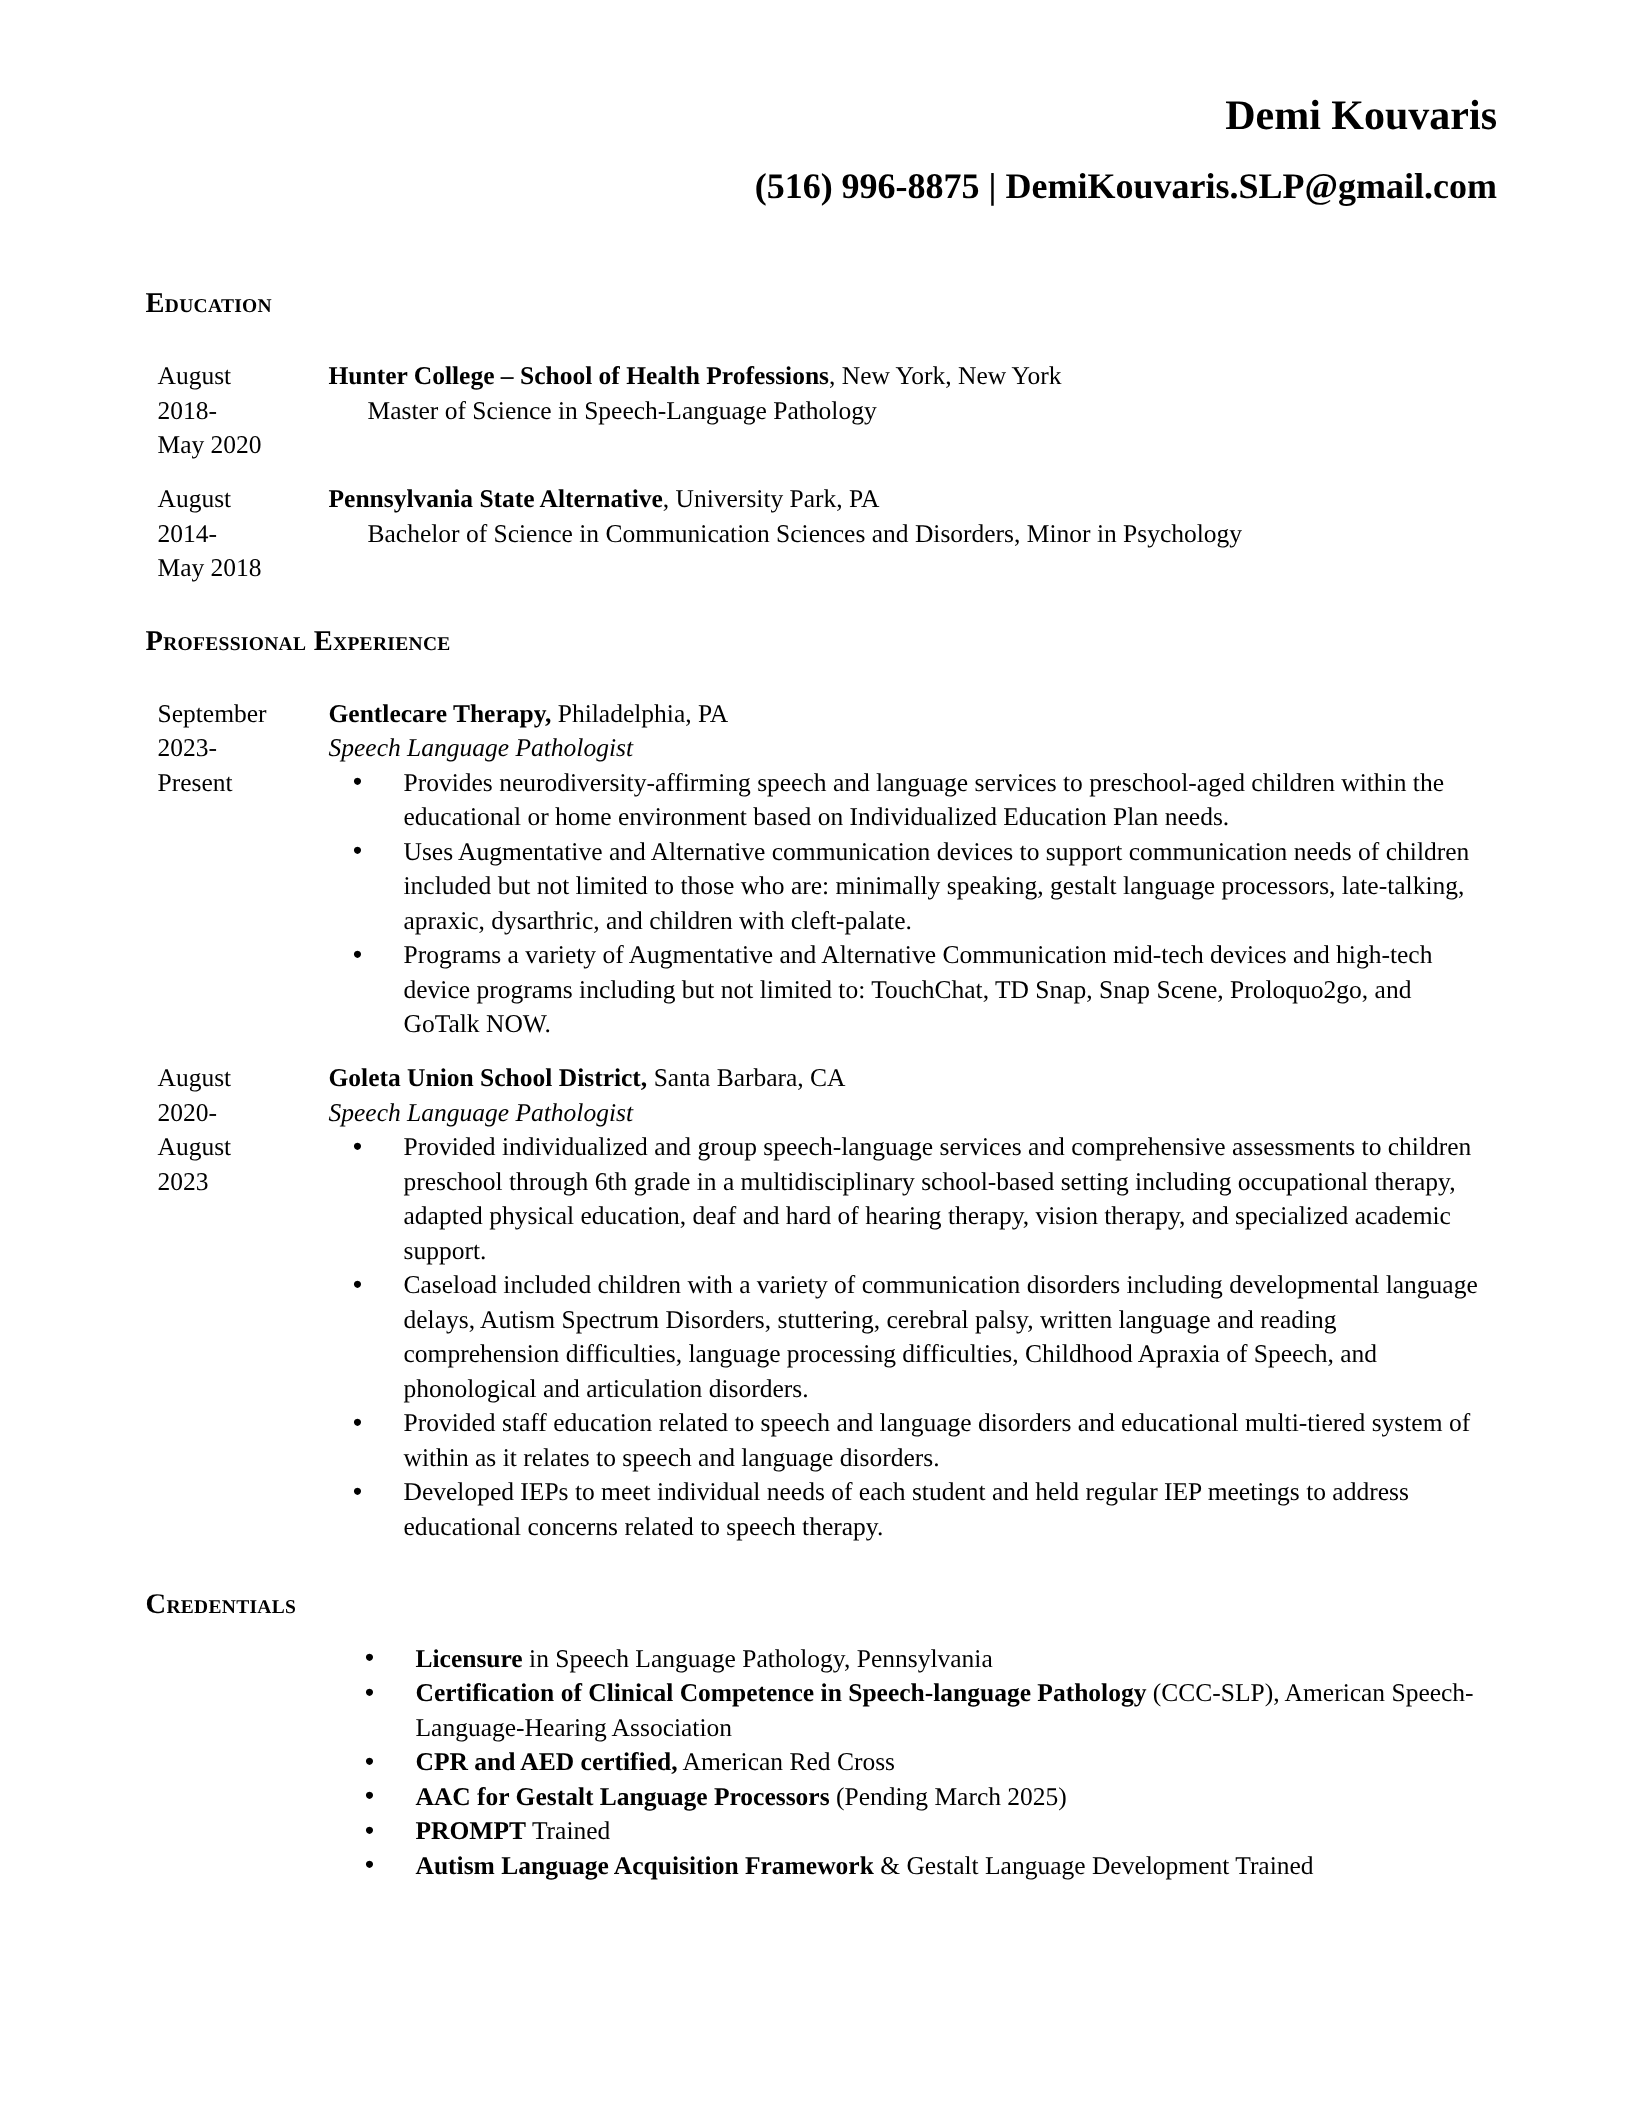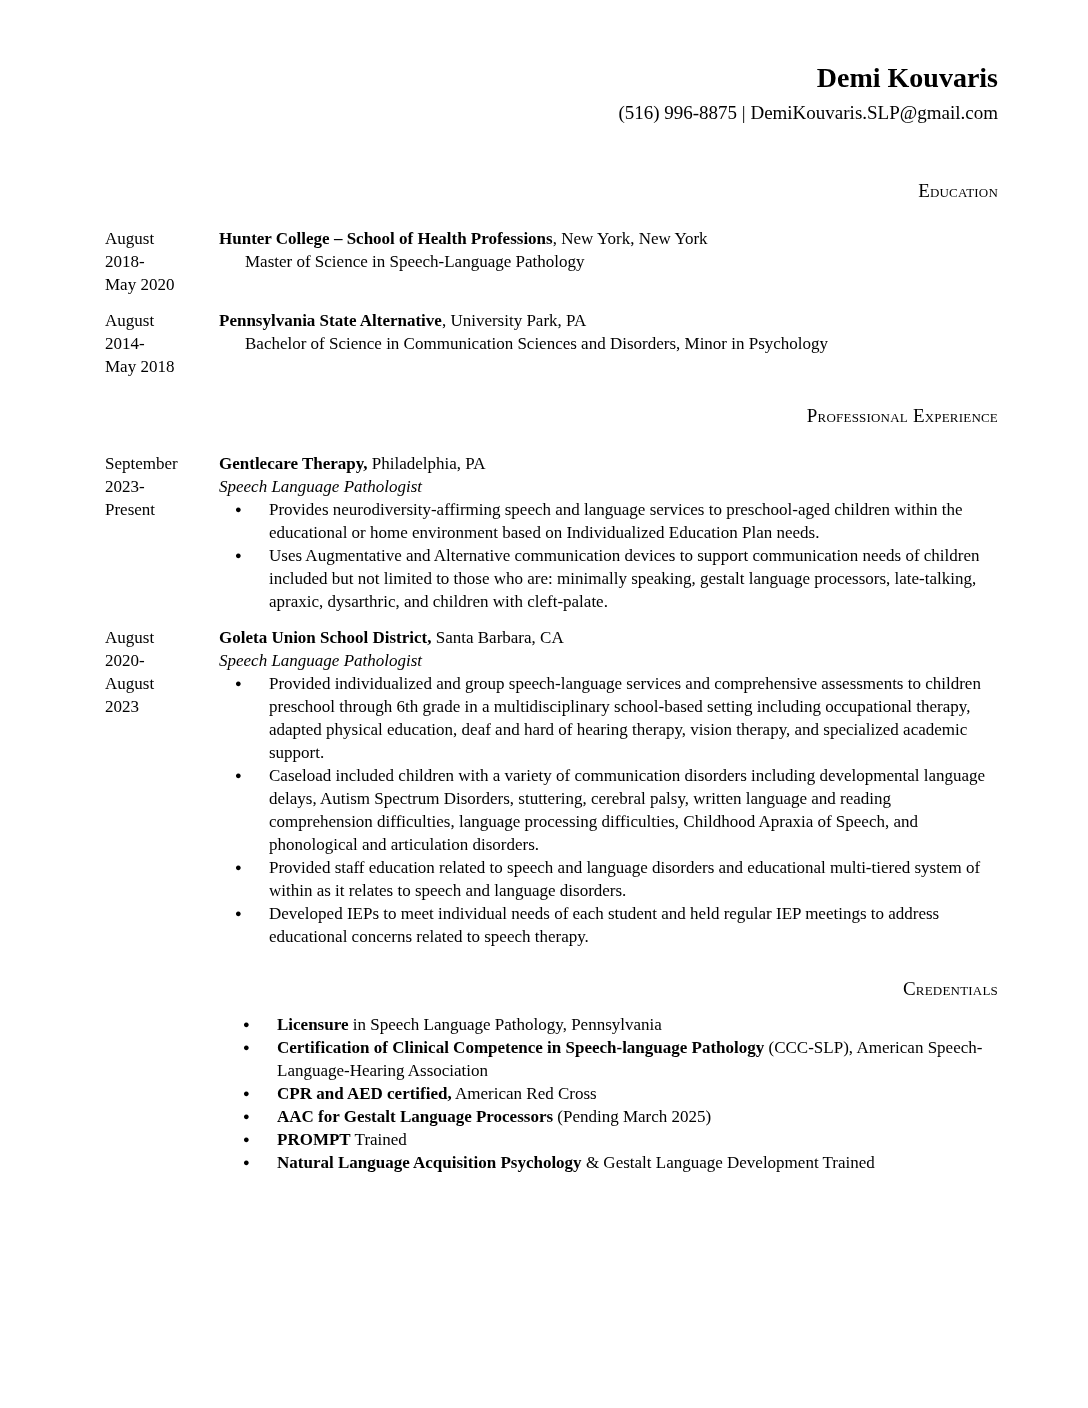--- a/index.html
+++ b/index.html
@@ -11,30 +11,29 @@
     color: #000000;
     font-size: 17px;
     line-height: 23px;
     overflow: hidden;
   }
   .page { padding: 60px 90px 0 97px; }
 
   
   .hdr { text-align: right; }
   .name { font-size: 28px; line-height: 36px; font-weight: bold; }
-  .contact { font-size: 19px; line-height: 24px; margin-top: 5px; }
+  .contact { font-size: 24px; line-height: 24px; margin-top: 17px; font-weight: bold; }
 
   
   h2.sec {
     font-size: 19px;
     line-height: 24px;
-    font-weight: normal;
+    font-weight: bold;
     font-variant: small-caps;
     letter-spacing: 0.2px;
-    text-align: right;
   }
   .sec-education { margin-top: 54px; }
   .sec-experience { margin-top: 26px; }
   .sec-credentials { margin-top: 29px; }
 
   
   .entry { display: flex; margin-left: 8px; }
   .entry.first { margin-top: 24px; }
   .entry.next  { margin-top: 13px; }
   .dates { width: 114px; flex: 0 0 114px; white-space: pre-line; }
@@ -107,20 +106,21 @@
     <div class="entry first">
       <div class="dates">September
 2023-
 Present</div>
       <div class="content">
         <div><span class="b">Gentlecare Therapy,</span><span> Philadelphia, PA</span></div>
         <div class="role">Speech Language Pathologist</div>
         <ul class="bullets">
           <li>Provides neurodiversity-affirming speech and language services to preschool-aged children within the educational or home environment based on Individualized Education Plan needs.</li>
           <li>Uses Augmentative and Alternative communication devices to support communication needs of children included but not limited to those who are: minimally speaking, gestalt language processors, late-talking, apraxic, dysarthric, and children with cleft-palate.</li>
+          <li>Programs a variety of Augmentative and Alternative Communication mid-tech devices and high-tech device programs including but not limited to: TouchChat, TD Snap, Snap Scene, Proloquo2go, and GoTalk NOW.</li>
         </ul>
       </div>
     </div>
 
     <div class="entry next">
       <div class="dates">August
 2020-
 August
 2023</div>
       <div class="content">
@@ -137,17 +137,17 @@
   </section>
 
   <section>
     <h2 class="sec sec-credentials">Credentials</h2>
     <ul class="cred">
       <li><span class="b">Licensure</span><span> in Speech Language Pathology, Pennsylvania</span></li>
       <li><span class="b">Certification of Clinical Competence in Speech-language Pathology</span><span> (CCC-SLP), American Speech-Language-Hearing Association</span></li>
       <li><span class="b">CPR and AED certified,</span><span> American Red Cross</span></li>
       <li><span class="b">AAC for Gestalt Language Processors</span><span> (Pending March 2025)</span></li>
       <li><span class="b">PROMPT</span><span> Trained</span></li>
-      <li><span class="b">Natural Language Acquisition Psychology</span><span> &amp; Gestalt Language Development Trained</span></li>
+      <li><span class="b">Autism Language Acquisition Framework</span><span> &amp; Gestalt Language Development Trained</span></li>
     </ul>
   </section>
 
 </div>
 
 </body></html>

